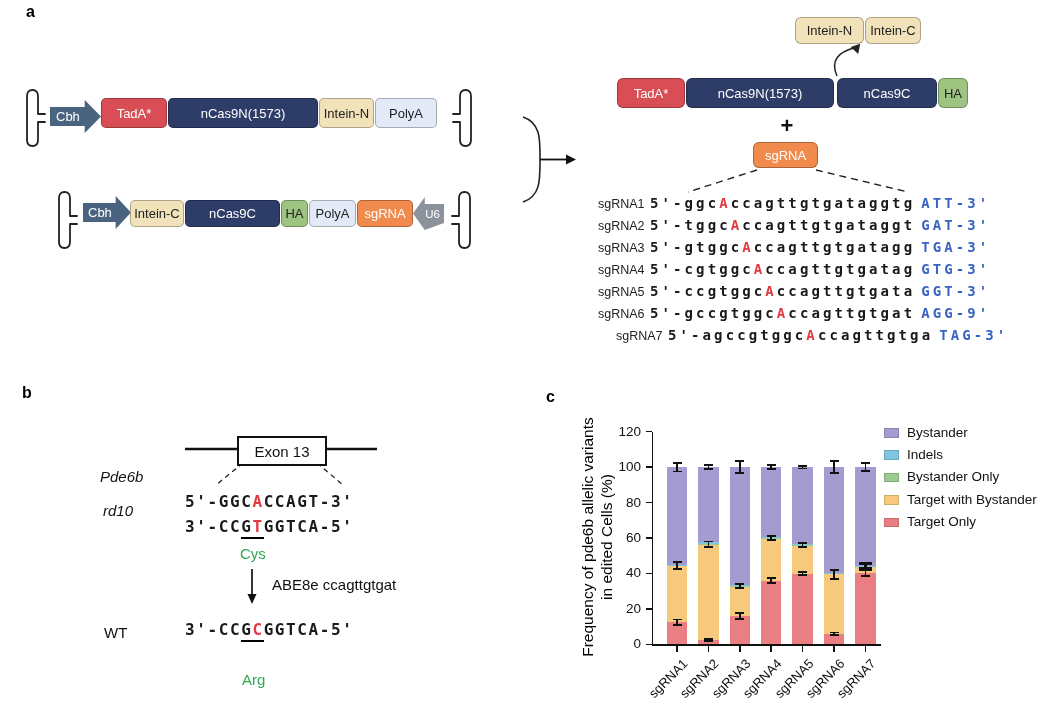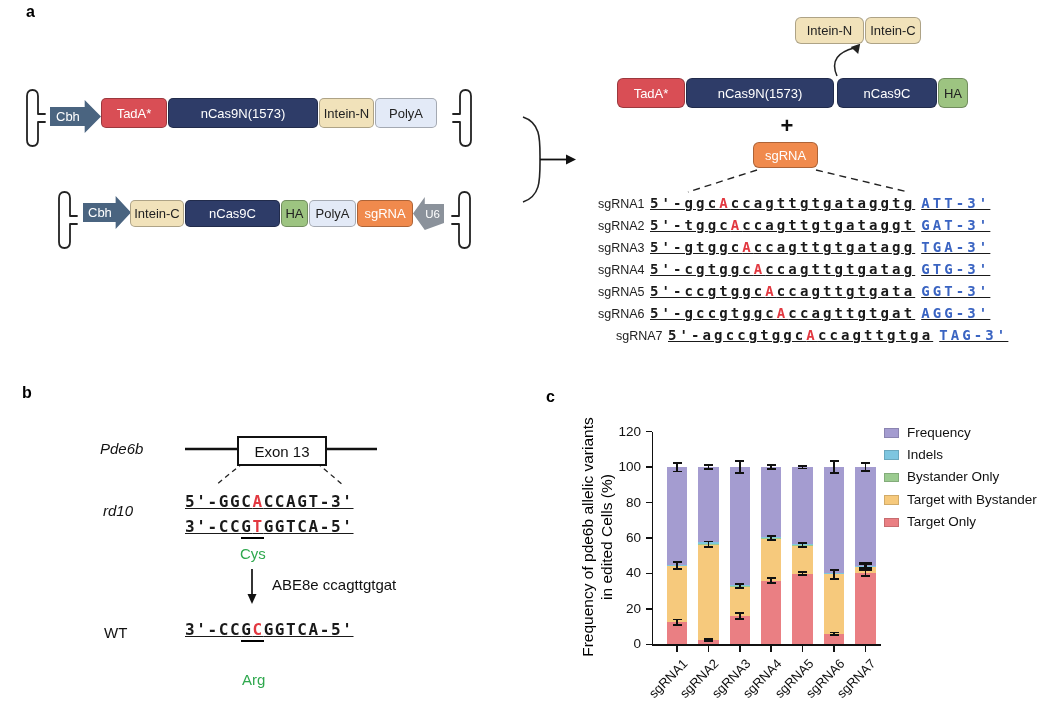--- a/index.html
+++ b/index.html
@@ -5,21 +5,21 @@
   html,body{margin:0;padding:0;background:#ffffff;}
   #root{position:relative;width:1038px;height:720px;background:#fff;overflow:hidden;
         font-family:"Liberation Sans",sans-serif;color:#111;}
   .abs{position:absolute;}
   .plabel{position:absolute;font-weight:bold;font-size:16px;color:#000;}
   .box{position:absolute;display:flex;align-items:center;justify-content:center;
        border-radius:5px;font-size:13px;line-height:1;box-sizing:border-box;
        border:1px solid rgba(0,0,0,0.28);white-space:nowrap;}
   .parrow{position:absolute;display:flex;align-items:center;box-sizing:border-box;}
   .parrow span{position:relative;color:#fff;font-size:13px;}
-  .mono{font-family:"DejaVu Sans Mono",monospace;font-weight:bold;text-decoration:underline;}
+  .mono{font-family:"DejaVu Sans Mono",monospace;font-weight:bold;}
   .seqlist-row{position:absolute;white-space:nowrap;height:17px;line-height:17px;}
   .seqlist-label{display:inline-block;width:52px;font-size:12.5px;font-family:"Liberation Sans",sans-serif;font-weight:normal;color:#222;}
   .seqlist-seq{font-size:14px;letter-spacing:3.1px;color:#1a1a1a;}
   .pam{color:#3a64c2;margin-left:6px;}
   .redb{color:#e23840;}
   .ul{border-bottom:2px solid #000;padding-bottom:1px;}
   .bseq{position:absolute;font-size:16px;letter-spacing:1.6px;color:#1a1a1a;white-space:nowrap;height:18px;line-height:18px;}
   .greenaa{position:absolute;color:#2fa84e;font-size:15px;}
   .ital{font-style:italic;}
   .barseg{position:absolute;}
@@ -109,25 +109,25 @@
       <div class="box" style="left: 938px; top: 78px; width: 30px; height: 30px; background: rgb(157, 196, 129); color: rgb(34, 34, 34); border-radius: 6px;">HA</div>
     </div>
   <div class="abs" style="left:787px;top:126px;transform:translate(-50%,-50%);font-size:22px;font-weight:bold">+</div>
   <div class="box" style="left:753px;top:142px;width:65px;height:26px;background:#f08a4d;color:#fff;border-radius:6px">sgRNA</div>
   <div id="sgrna-list">
       <div class="seqlist-row" style="left: 598px; top: 194px;"><span class="seqlist-label">sgRNA1</span><span class="mono seqlist-seq">5'-ggc<span class="redb">A</span>ccagttgtgataggtg<span class="pam">ATT-3'</span></span></div>
       <div class="seqlist-row" style="left: 598px; top: 216px;"><span class="seqlist-label">sgRNA2</span><span class="mono seqlist-seq">5'-tggc<span class="redb">A</span>ccagttgtgataggt<span class="pam">GAT-3'</span></span></div>
       <div class="seqlist-row" style="left: 598px; top: 238px;"><span class="seqlist-label">sgRNA3</span><span class="mono seqlist-seq">5'-gtggc<span class="redb">A</span>ccagttgtgatagg<span class="pam">TGA-3'</span></span></div>
       <div class="seqlist-row" style="left: 598px; top: 260px;"><span class="seqlist-label">sgRNA4</span><span class="mono seqlist-seq">5'-cgtggc<span class="redb">A</span>ccagttgtgatag<span class="pam">GTG-3'</span></span></div>
       <div class="seqlist-row" style="left: 598px; top: 282px;"><span class="seqlist-label">sgRNA5</span><span class="mono seqlist-seq">5'-ccgtggc<span class="redb">A</span>ccagttgtgata<span class="pam">GGT-3'</span></span></div>
-      <div class="seqlist-row" style="left: 598px; top: 304px;"><span class="seqlist-label">sgRNA6</span><span class="mono seqlist-seq">5'-gccgtggc<span class="redb">A</span>ccagttgtgat<span class="pam">AGG-3'</span></span></div>
+      <div class="seqlist-row" style="left: 598px; top: 304px;"><span class="seqlist-label">sgRNA6</span><span class="mono seqlist-seq">5'-gccgtggc<span class="redb">A</span>ccagttgtgat<span class="pam">AGG-9'</span></span></div>
       <div class="seqlist-row" style="left: 616px; top: 326px;"><span class="seqlist-label">sgRNA7</span><span class="mono seqlist-seq">5'-agccgtggc<span class="redb">A</span>ccagttgtga<span class="pam">TAG-3'</span></span></div>
     </div>
 
-  <div class="abs ital" style="left:100px;top:440px;font-size:15px">Pde6b</div>
+  <div class="abs ital" style="left:100px;top:468px;font-size:15px">Pde6b</div>
   <div class="exonbox" style="left:237px;top:436px;width:86px;height:26px">Exon 13</div>
   <div class="abs ital" style="left:103px;top:502px;font-size:15px">rd10</div>
   <div class="bseq mono" id="mut-top" style="left:185px;top:493px"><span class="">5'-GGC</span><span class="redb ">A</span><span class="">CCAGT-3'</span></div>
   <div class="bseq mono" id="mut-bottom" style="left:185px;top:518px"><span class="">3'-CC</span><span class="ul">G</span><span class="redb ul">T</span><span class="">GGTCA-5'</span></div>
   <div class="greenaa" style="left:240px;top:545px">Cys</div>
   <div class="abs" style="left:272px;top:576px;font-size:15px">ABE8e ccagttgtgat</div>
   <div class="abs" style="left:104px;top:624px;font-size:15px">WT</div>
   <div class="bseq mono" id="wt-bottom" style="left:185px;top:621px"><span class="">3'-CC</span><span class="ul">G</span><span class="redb ul">C</span><span class="">GGTCA-5'</span></div>
   <div class="greenaa" style="left:242px;top:671px">Arg</div>
 
@@ -260,21 +260,21 @@
       <div class="errpart" style="left: 860.9px; top: 575.191px; width: 9px; height: 1.8px;"></div>
       <div class="errpart" style="left: 864.2px; top: 563.689px; width: 2.4px; height: 5.315px;"></div>
       <div class="errpart" style="left: 858.9px; top: 562.089px; width: 13px; height: 3.2px;"></div>
       <div class="errpart" style="left: 858.9px; top: 567.404px; width: 13px; height: 3.2px;"></div>
       <div class="errpart" style="left: 864.65px; top: 463.236px; width: 1.5px; height: 7.79533px;"></div>
       <div class="errpart" style="left: 860.9px; top: 462.336px; width: 9px; height: 1.8px;"></div>
       <div class="errpart" style="left: 860.9px; top: 470.131px; width: 9px; height: 1.8px;"></div>
     </div>
   <div id="legend">
       <div class="legrow-swatch" style="left: 884px; top: 428px; background: rgb(164, 156, 208);"></div>
-      <div class="legrow-label" style="left: 907px; top: 424.5px;">Frequency</div>
+      <div class="legrow-label" style="left: 907px; top: 424.5px;">Bystander</div>
       <div class="legrow-swatch" style="left: 884px; top: 450.4px; background: rgb(126, 198, 224);"></div>
       <div class="legrow-label" style="left: 907px; top: 446.9px;">Indels</div>
       <div class="legrow-swatch" style="left: 884px; top: 472.8px; background: rgb(155, 203, 144);"></div>
       <div class="legrow-label" style="left: 907px; top: 469.3px;">Bystander Only</div>
       <div class="legrow-swatch" style="left: 884px; top: 495.2px; background: rgb(246, 201, 124);"></div>
       <div class="legrow-label" style="left: 907px; top: 491.7px;">Target with Bystander</div>
       <div class="legrow-swatch" style="left: 884px; top: 517.6px; background: rgb(234, 127, 131);"></div>
       <div class="legrow-label" style="left: 907px; top: 514.1px;">Target Only</div>
     </div>
 

